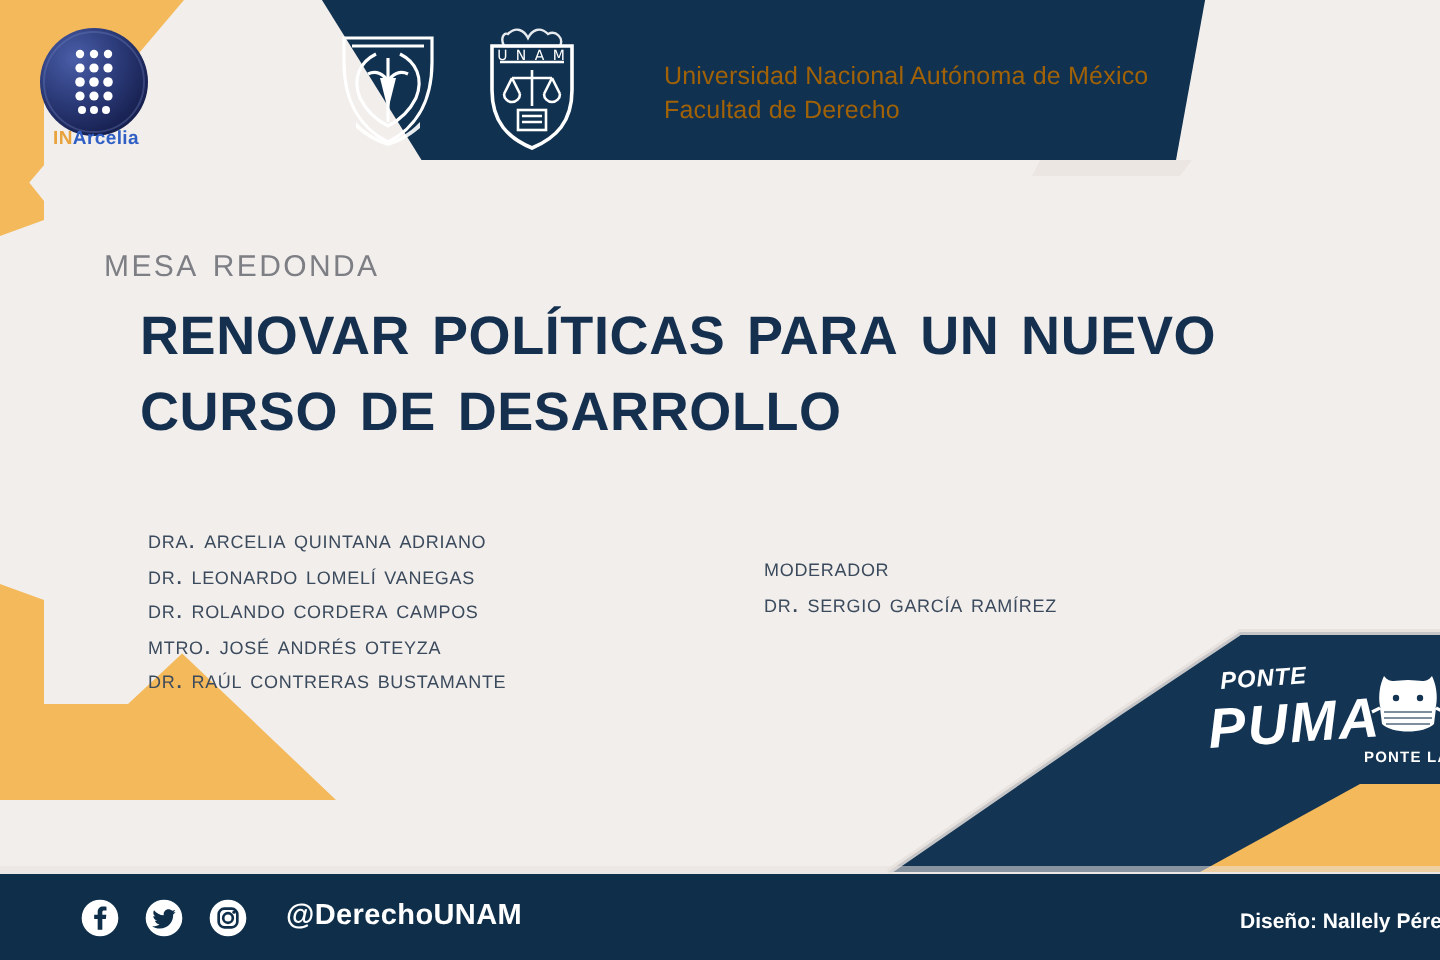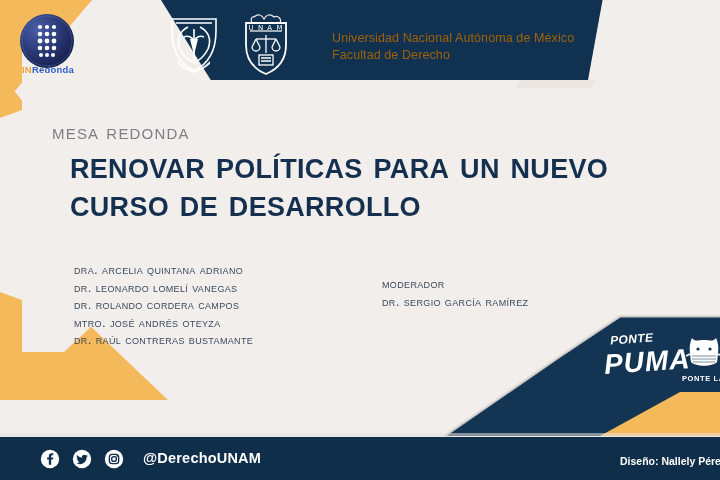--- a/index.html
+++ b/index.html
@@ -154,21 +154,21 @@
             <circle cx="27" cy="34" r="2.3"></circle>
             <circle cx="34" cy="34" r="2.3"></circle>
           <circle cx="21" cy="41" r="2.0"></circle>
             <circle cx="27" cy="41" r="2.0"></circle>
             <circle cx="33" cy="41" r="2.0"></circle>
         </g>
         <ellipse cx="27" cy="27" rx="25" ry="25" fill="none" stroke="#6f80c0" stroke-width="1" opacity=".35"></ellipse>
       </svg>
     </div>
     <div class="in-word">
-      <span class="a">IN</span><span class="b">Redonda</span>
+      <span class="a">IN</span><span class="b">Arcelia</span>
     </div>
   </div>
 
   <div class="shields">
     <svg class="shield" width="64" height="66" viewBox="0 0 64 66">
       <g fill="none" stroke="#ffffff" stroke-width="1.6">
         <path d="M10,8 L54,8 L54,20 C54,42 44,54 32,60 C20,54 10,42 10,20 Z"></path>
         <path d="M14,12 L50,12"></path>
         <path d="M26,16 C18,20 14,28 18,38 C22,46 28,50 32,52 C36,50 42,46 46,38 C50,28 46,20 38,16"></path>
         <path d="M32,18 L32,50"></path>

